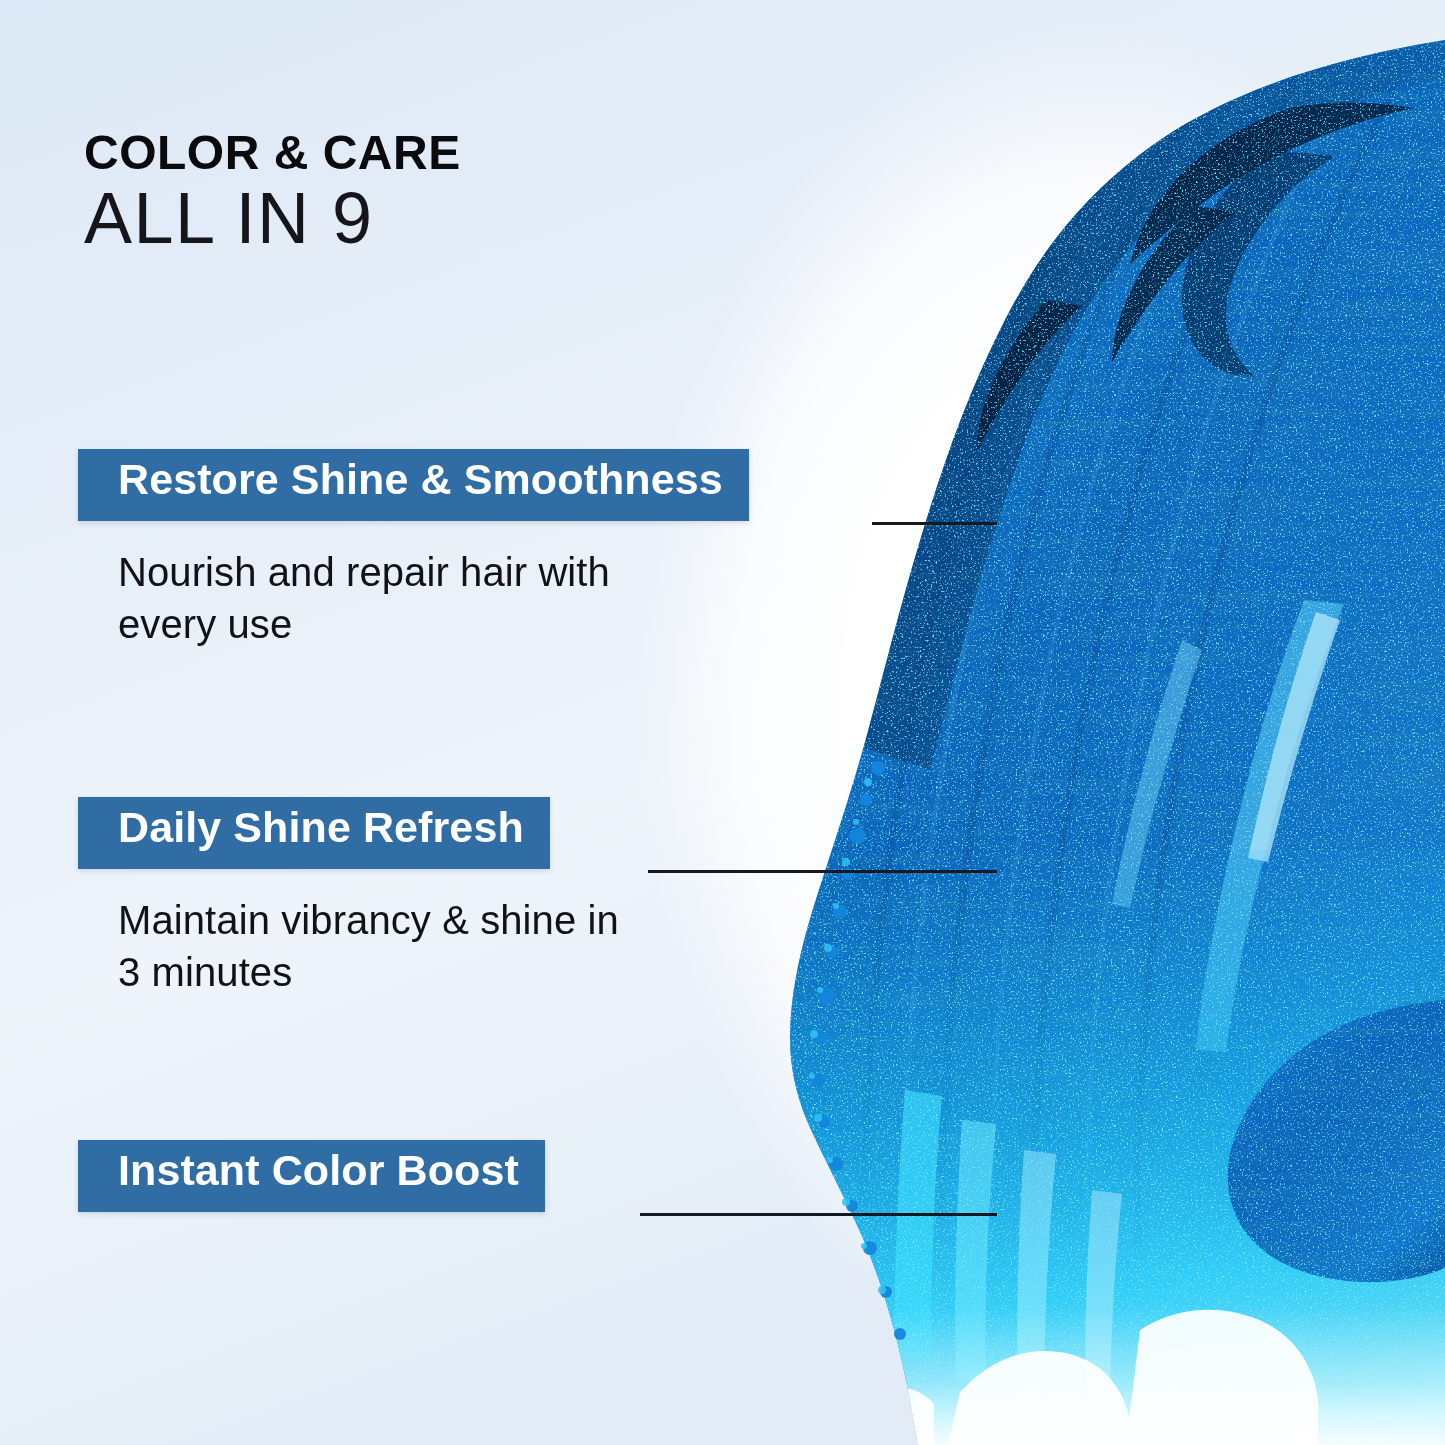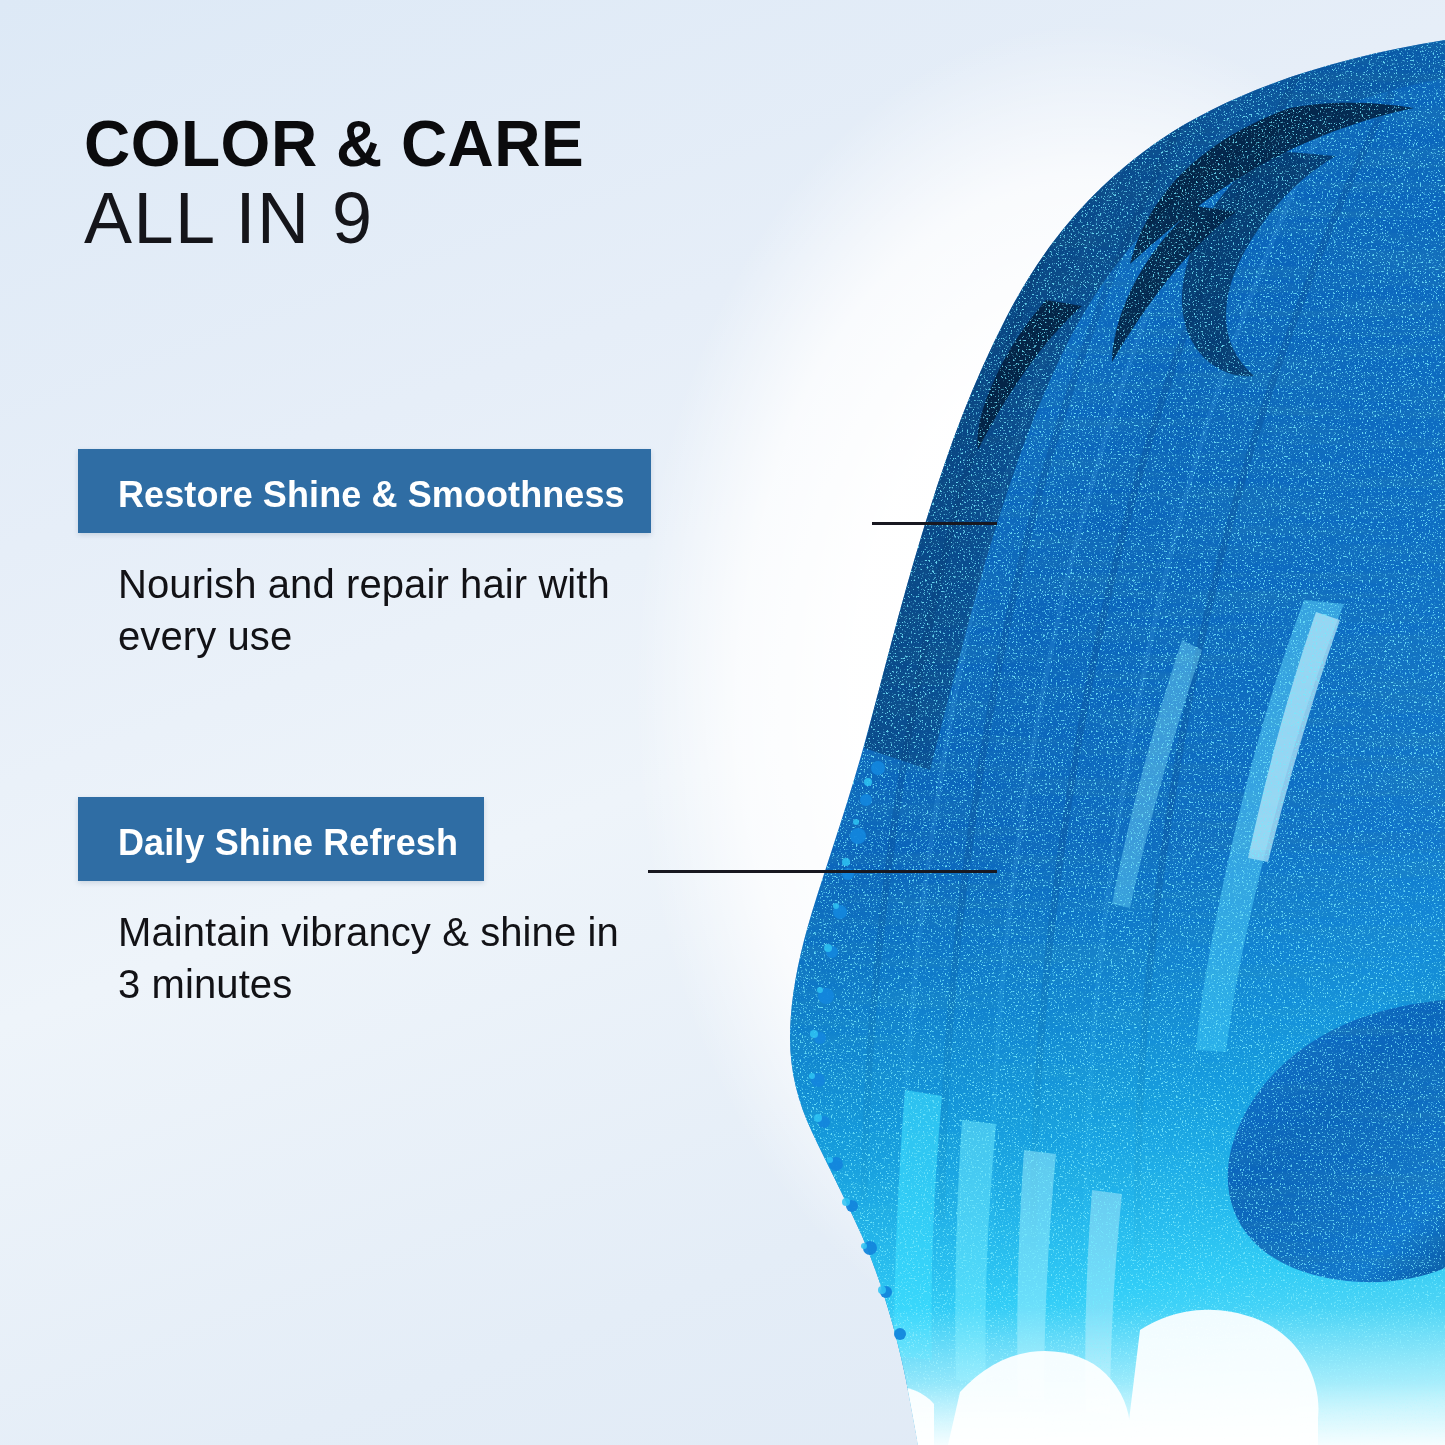--- a/index.html
+++ b/index.html
@@ -42,50 +42,51 @@
 
   
   .headline {
     position: absolute;
     left: 84px;
     top: 113px;
     width: 820px;
   }
   .headline .l1 {
     display: block;
-    font-size: 64px;
+    font-size: 48px;
     font-weight: 700;
     letter-spacing: 0.5px;
     line-height: 0.98;
     color: #0b0b0d;
     white-space: nowrap;
+    margin-top: 16px;
   }
   .headline .l2 {
     display: block;
     margin-top: 6px;
     font-size: 72px;
     font-weight: 300;
     letter-spacing: 1.5px;
     line-height: 1.0;
     color: #15151a;
     white-space: nowrap;
   }
 
   
   .feature { position: absolute; left: 78px; }
   .bar {
     position: relative;
     display: inline-block;
     background: #2f6da4;
     color: #ffffff;
-    font-size: 36px;
+    font-size: 43px;
     font-weight: 700;
     letter-spacing: 0.1px;
     line-height: 1;
-    padding: 28px 26px 20px 40px;
+    padding: 9px 26px 20px 40px;
     box-shadow: 0 2px 5px rgba(30,60,100,0.16);
     white-space: nowrap;
   }
   .desc {
     margin-top: 25px;
     margin-left: 40px;
     font-size: 40px;
     font-weight: 400;
     line-height: 1.30;
     color: #121216;
@@ -325,15 +326,19 @@
   <div class="feature" id="f2">
     <div class="bar">
       <span>Daily Shine Refresh</span>
       <span class="connector" style="left:570px; top:73px; width:349px;"></span>
     </div>
     <div class="desc">Maintain vibrancy &amp; shine in
 3 minutes</div>
   </div>
 
   <div class="feature" id="f3">
+    <div class="bar">
+      <span>Instant Color Boost</span>
+      <span class="connector" style="left:562px; top:73px; width:357px;"></span>
+    </div>
   </div>
 
 </div>
 
 </body></html>

